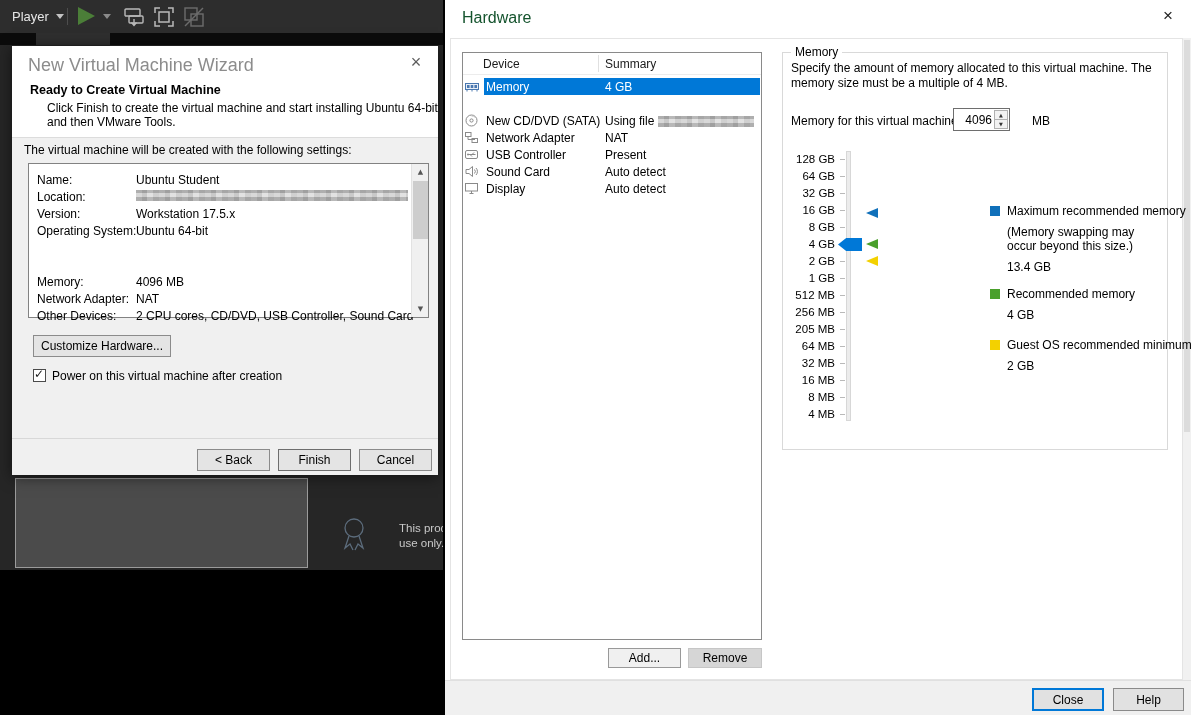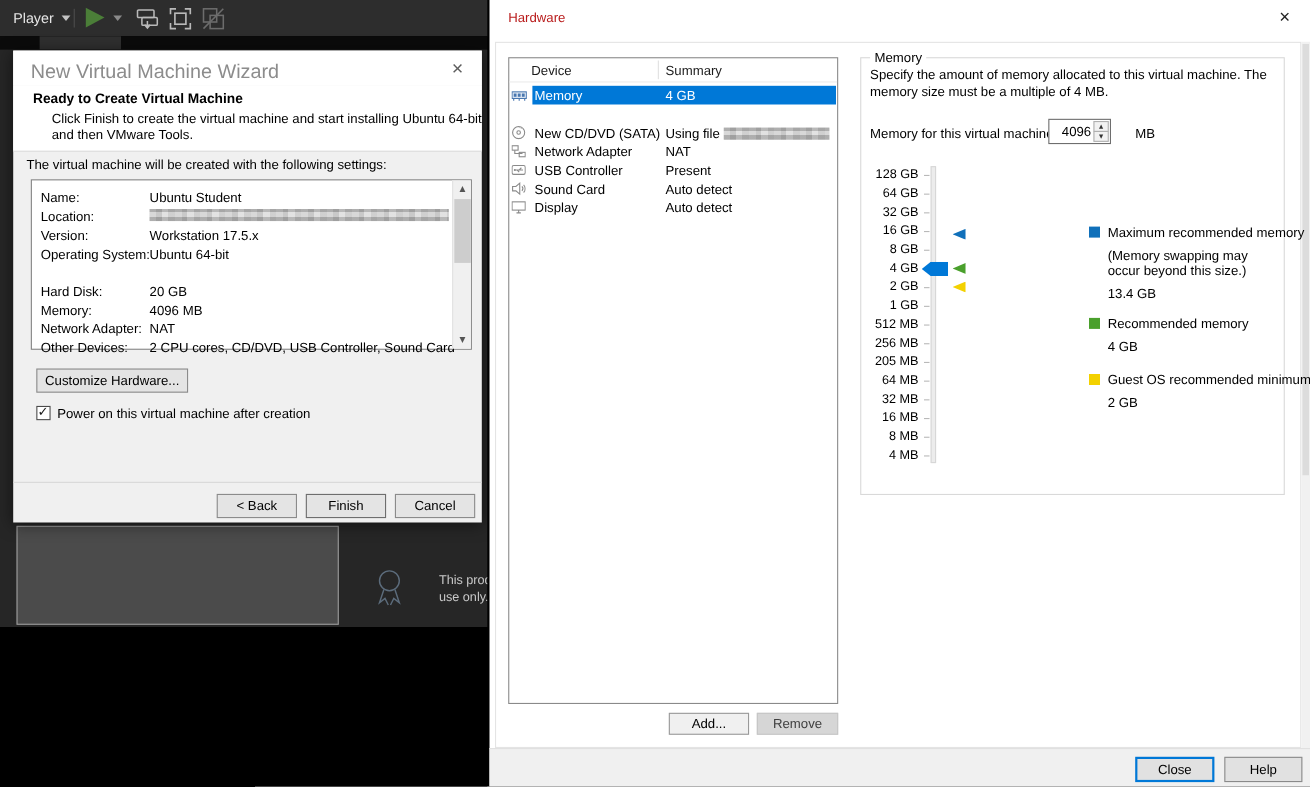--- a/index.html
+++ b/index.html
@@ -47,39 +47,39 @@
   #poweron-box { position:absolute; left:0; top:0; width:13px; height:13px; background:#fff; border:1px solid #4a4a4a; }
   #poweron-check { position:absolute; left:0px; top:-3px; font-size:12px; color:#1a1a1a; font-family:"DejaVu Sans",sans-serif; }
   #poweron-label { position:absolute; left:19px; top:0px; white-space:nowrap; }
   #wiz-footer-line { left:0; top:392px; width:426px; height:1px; background:#d8d8d8; }
   #back-btn { left:185px; top:403px; width:73px; height:22px; }
   #finish-btn { left:266px; top:403px; width:73px; height:22px; border-color:#6e6e6e; }
   #cancel-btn { left:347px; top:403px; width:73px; height:22px; }
 
   
   #hardware { left:445px; top:0; width:746px; height:715px; background:#fff; }
-  #hw-title { left:17px; top:9px; font-size:12px; color:#b91c1c; }
+  #hw-title { left:17px; top:9px; font-size:16px; color:#14532d; }
   #hw-close { right:10px; top:4px; width:26px; height:24px; color:#222; font-size:17px; text-align:center; line-height:24px; }
   #hw-panel { left:5px; top:38px; width:733px; height:642px; background:#fff; border:1px solid #e4e4e4; }
   #hw-scrollbar { left:738px; top:38px; width:8px; height:642px; background:#f1f1f1; }
   #hw-scroll-thumb { position:absolute; left:1px; top:2px; width:6px; height:392px; background:#dcdcdc; }
 
   #device-list { left:17px; top:52px; width:300px; height:588px; background:#fff; border:1px solid #8a8a8a; }
   .dl-colhdr { position:absolute; top:4px; font-size:12px; color:#1a1a1a; }
   #dl-hdr-line { position:absolute; left:0; top:21px; width:298px; height:1px; background:#ececec; }
   #dl-col-sep { position:absolute; left:135px; top:2px; width:1px; height:17px; background:#e0e0e0; }
   .dev-row { position:absolute; left:0; width:298px; height:17px; }
   .dev-hl { position:absolute; left:21px; top:0; right:1px; height:17px; background:#0078d7; }
   .dev-icon { position:absolute; left:2px; top:2px; }
   .dev-name { position:absolute; left:23px; top:2px; }
   .dev-sum { position:absolute; left:142px; top:2px; white-space:nowrap; }
   .white { color:#fff; }
 
   #add-btn { left:163px; top:648px; width:73px; height:20px; background:#f0f0f0; border:1px solid #999; }
-  #remove-btn { left:243px; top:648px; width:74px; height:20px; background:#d6d6d6; border:1px solid #c6c6c6; color:#404040; }
+  #remove-btn { left:243px; top:648px; width:74px; height:20px; background:#d6d6d6; border:1px solid #c6c6c6; color:#000000; }
 
   #mem-group { left:337px; top:52px; width:386px; height:398px; border:1px solid #d9d9d9; }
   #mem-group-label { position:absolute; left:8px; top:-8px; background:#fff; padding:0 4px; font-size:12px; }
   #mem-desc { position:absolute; left:8px; top:8px; width:374px; line-height:15px; }
   #mem-input-label { position:absolute; left:8px; top:61px; }
   #mem-spin { position:absolute; left:170px; top:55px; width:57px; height:23px; background:#fff; border:1px solid #6e6e6e; }
   #mem-value { position:absolute; left:0; top:4px; width:38px; text-align:right; }
   .spin-btn { position:absolute; right:1px; width:14px; height:10px; background:#f2f2f2; border:1px solid #b0b0b0; font-size:5px; color:#333; text-align:center; line-height:8px; font-family:"DejaVu Sans",sans-serif; }
   #mem-unit { position:absolute; left:237px; top:61px;margin-left:12px; }
   .tick-label { position:absolute; width:50px; text-align:right; right:auto; left:2px; font-size:11.5px; }
@@ -173,24 +173,20 @@
       <span class="set-label">Location:</span>
       <span class="set-value redacted" style="width:272px"></span>
     </div>
     <div class="set-row" style="top:41px">
       <span class="set-label">Version:</span>
         <span class="set-value">Workstation 17.5.x</span>
     </div>
     <div class="set-row" style="top:58px">
       <span class="set-label">Operating System:</span>
         <span class="set-value">Ubuntu 64-bit</span>
-    </div>
-    <div class="set-row" style="top:92px">
-      <span class="set-label">Hard Disk:</span>
-        <span class="set-value">20 GB</span>
     </div>
     <div class="set-row" style="top:109px">
       <span class="set-label">Memory:</span>
         <span class="set-value">4096 MB</span>
     </div>
     <div class="set-row" style="top:126px">
       <span class="set-label">Network Adapter:</span>
         <span class="set-value">NAT</span>
     </div>
     <div class="set-row" style="top:143px">

